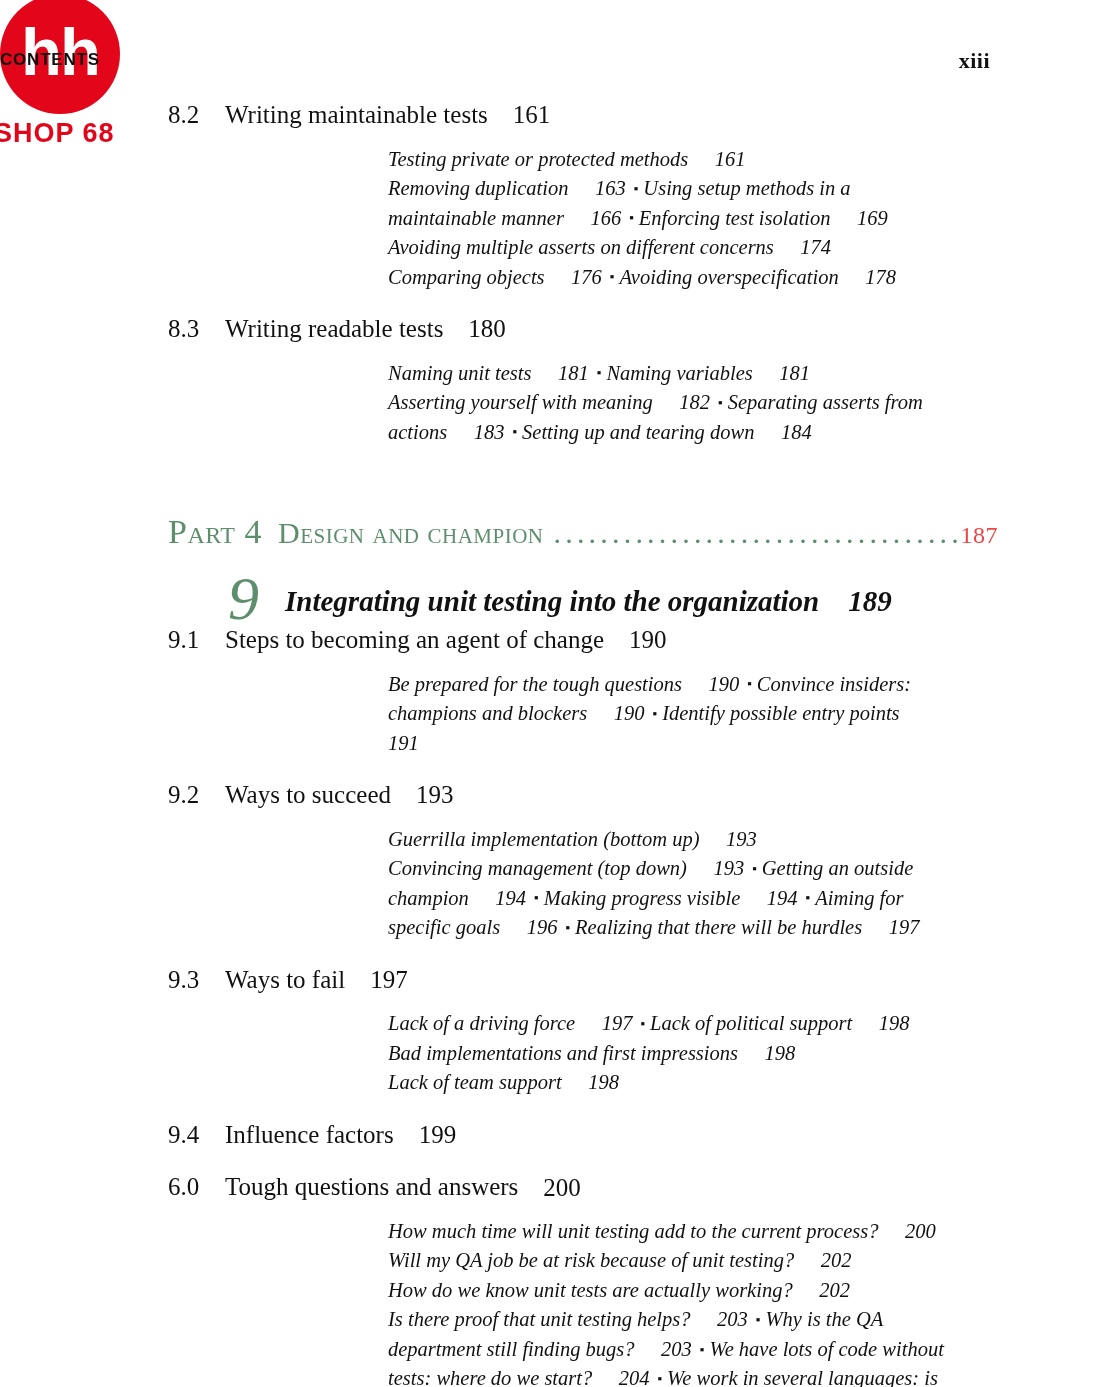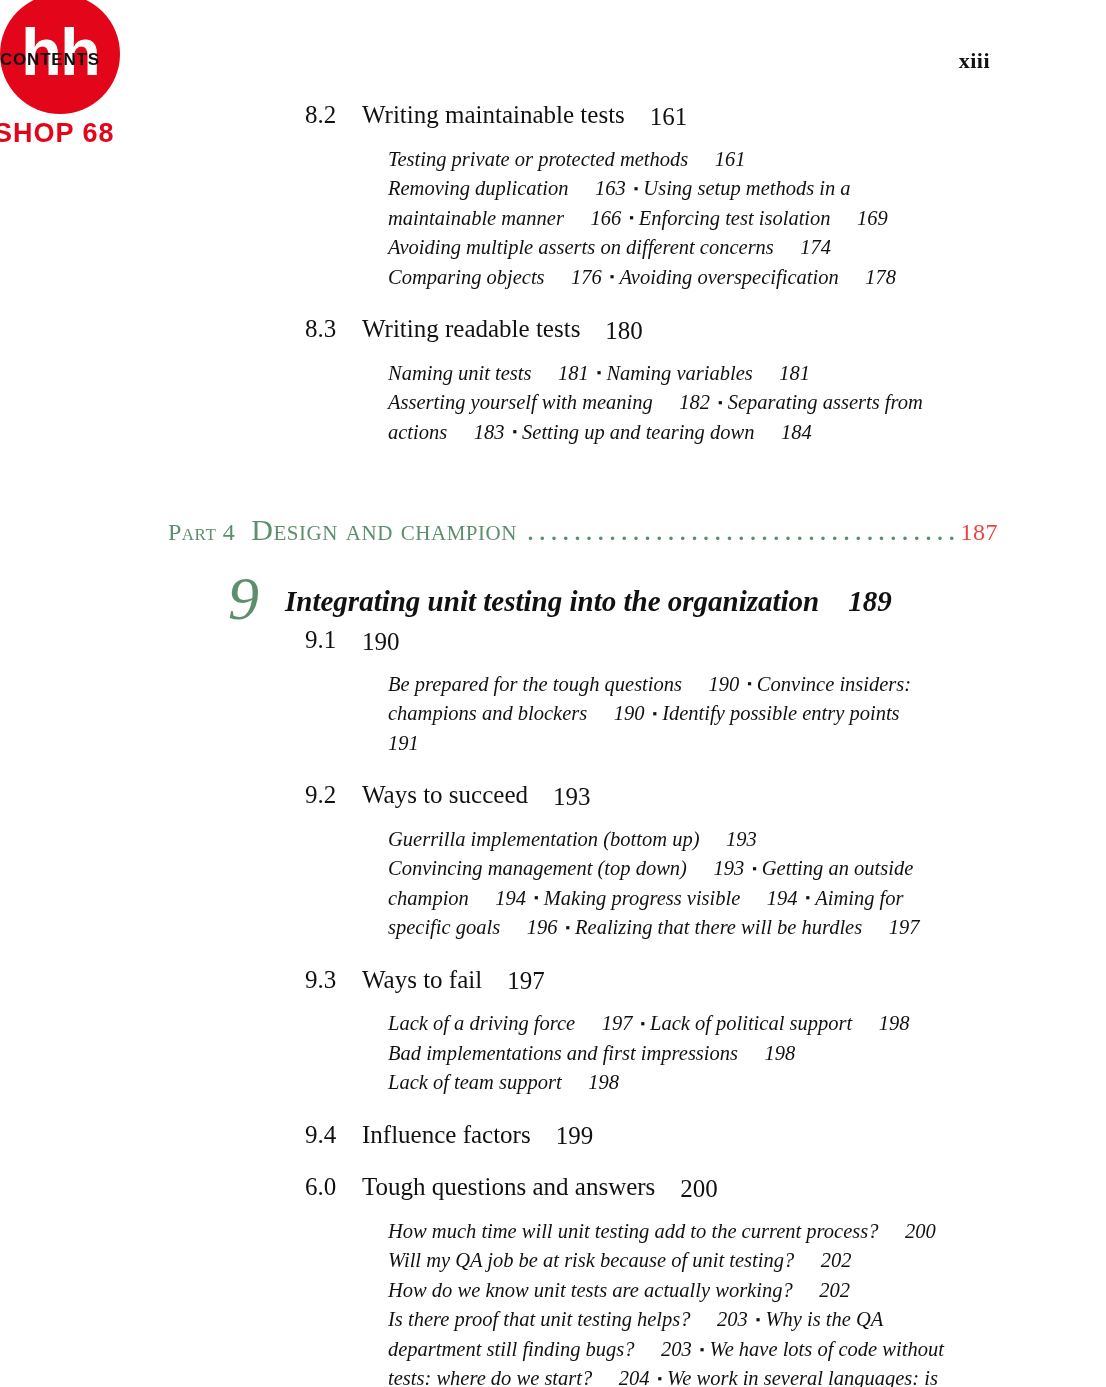--- a/index.html
+++ b/index.html
@@ -99,22 +99,21 @@
   #content {
     position: absolute;
     left: 168px;
     top: 100px;
     width: 830px;
   }
 
   
   .sec {
     display: flex;
-    align-items: flex-end;
-    margin-left: 137px;
+    align-items: center;
   }
   .sec-num {
     flex: 0 0 auto;
     width: 57px;
     font-size: 25px;
     line-height: 1.22;
     color: #111111;
   }
   .sec-title {
     font-size: 25px;
@@ -160,21 +159,21 @@
   }
   #part-inner {
     display: flex;
     align-items: baseline;
     font-size: 30px;
     letter-spacing: 0.5px;
     color: #5d8f6c;
     font-variant: small-caps;
   }
   .part-label {
-    font-size: 24px;
+    font-size: 34px;
     font-variant: small-caps;
     white-space: pre;
   }
   .part-title {
     font-size: 30px;
     font-variant: small-caps;
     white-space: pre;
     padding-left: 16px;
   }
   .leaders {
@@ -265,20 +264,21 @@
     </div>
 
     <div id="chapter">
       <span id="chap-num">9</span>
       <span id="chap-title">Integrating unit testing into the organization    189</span>
     </div>
 
     <div id="sections-bottom">
         <div class="sec">
           <span class="sec-num">9.1</span>
+          <span class="sec-title">Steps to becoming an agent of change    </span>
           <span class="sec-page">190</span>
         </div>
         <div class="subs"><span>Be prepared for the tough questions</span><span class="pg"> 190</span><span class="sep">▪</span><span>Convince insiders: champions and blockers</span><span class="pg"> 190</span><span class="sep">▪</span><span>Identify possible entry points</span><span class="pg"> 191</span></div>
         <div class="gap-md"></div>
         <div class="sec">
           <span class="sec-num">9.2</span>
           <span class="sec-title">Ways to succeed    </span>
           <span class="sec-page">193</span>
         </div>
         <div class="subs"><span>Guerrilla implementation (bottom up)</span><span class="pg"> 193</span><br><span>Convincing management (top down)</span><span class="pg"> 193</span><span class="sep">▪</span><span>Getting an outside champion</span><span class="pg"> 194</span><span class="sep">▪</span><span>Making progress visible</span><span class="pg"> 194</span><span class="sep">▪</span><span>Aiming for specific goals</span><span class="pg"> 196</span><span class="sep">▪</span><span>Realizing that there will be hurdles</span><span class="pg"> 197</span></div>

